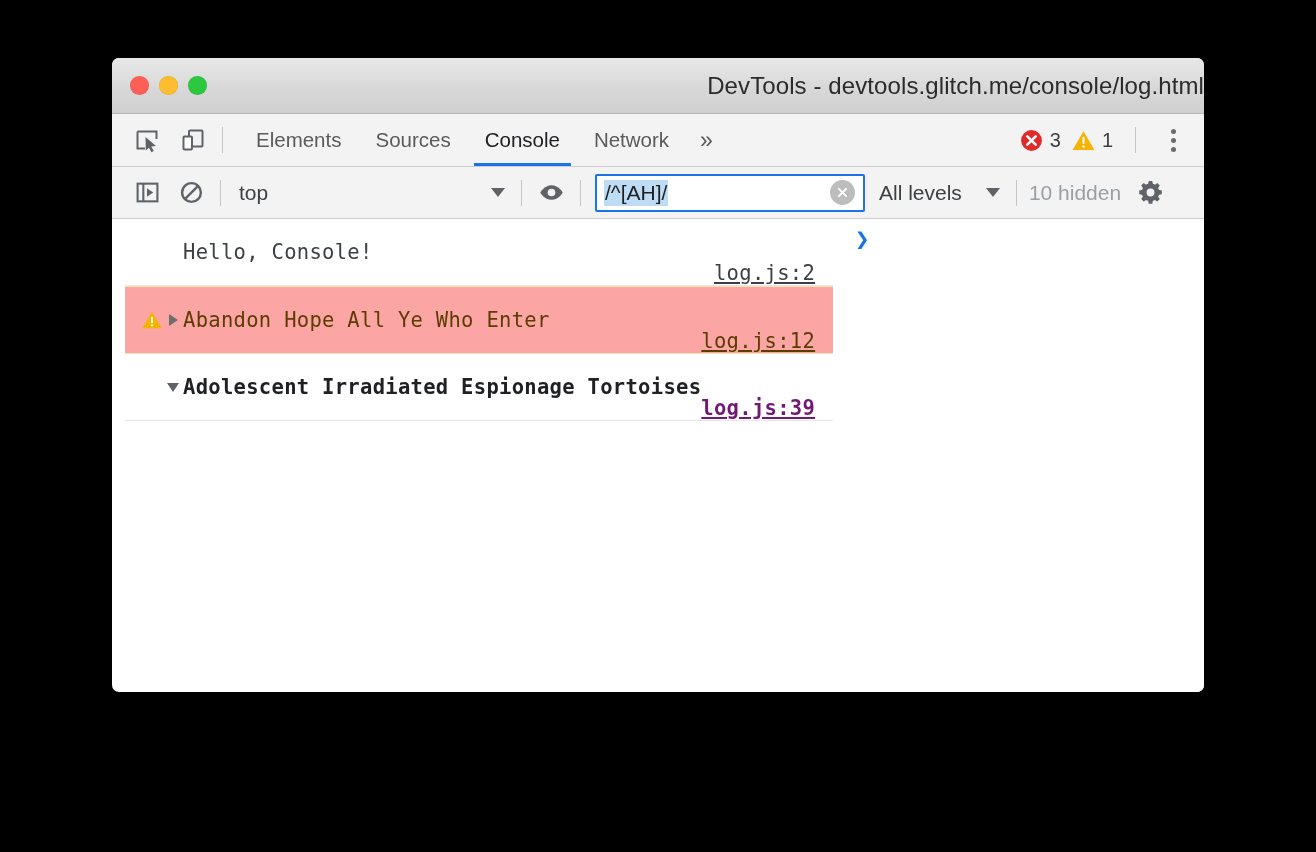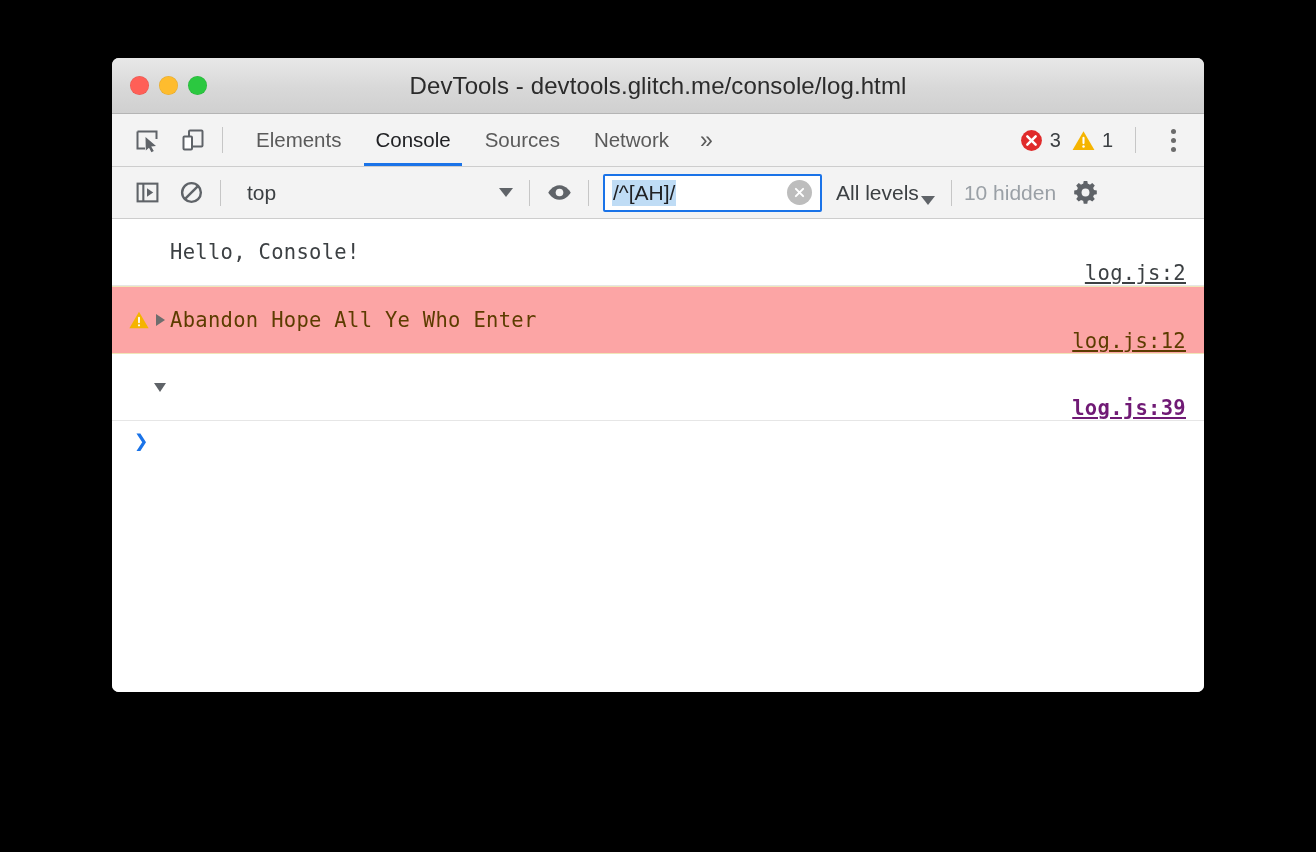--- a/index.html
+++ b/index.html
@@ -51,21 +51,21 @@
     width: 19px;
     height: 19px;
     border-radius: 50%;
     box-sizing: border-box;
   }
   .tl.close  { background: #ff5f57; box-shadow: inset 0 0 0 0.5px rgba(0,0,0,0.10); }
   .tl.min    { background: #febc2e; box-shadow: inset 0 0 0 0.5px rgba(0,0,0,0.10); }
   .tl.zoom   { background: #2bc840; box-shadow: inset 0 0 0 0.5px rgba(0,0,0,0.10); }
   #window-title {
     width: 100%;
-    text-align: center;
+    text-align: right;
     font-size: 24px;
     color: #2b2b2b;
     letter-spacing: 0.1px;
     font-family: "Liberation Sans", sans-serif;
   }
 
   
   #tabbar {
     position: relative;
     height: 53px;
@@ -178,40 +178,40 @@
     display: flex;
     align-items: center;
     justify-content: center;
     flex: none;
   }
   #context-select {
     display: flex;
     align-items: center;
     width: 270px;
     height: 34px;
-    margin-left: 14px;
+    margin-left: 6px;
     flex: none;
   }
   #context-label {
     font-size: 21px;
     color: #3c4043;
     flex: 1;
   }
   .caret {
     width: 0; height: 0;
     border-left: 7px solid transparent;
     border-right: 7px solid transparent;
     border-top: 9px solid #5f6368;
     margin-right: 4px;
   }
   #filter-box {
     position: relative;
     display: flex;
     align-items: center;
-    width: 219px;
+    width: 270px;
     height: 38px;
     background: #ffffff;
     border: 2px solid #1a73e8;
     border-radius: 2px;
     margin-left: 2px;
     box-sizing: border-box;
     flex: none;
   }
   #filter-value {
     font-family: "Liberation Sans", sans-serif;
@@ -229,22 +229,22 @@
     width: 25px;
     height: 25px;
     border-radius: 50%;
     background: #bdbdbd;
     display: flex;
     align-items: center;
     justify-content: center;
   }
   #levels {
     display: flex;
-    align-items: flex-end;
-    gap: 2px;
+    align-items: center;
+    gap: 24px;
     margin-left: 14px;
     flex: none;
   }
   #levels-label { font-size: 21px; color: #3c4043; white-space: nowrap; }
   #hidden-count {
     font-size: 21px;
     color: #9aa0a6;
     white-space: nowrap;
     flex: none;
   }
@@ -329,22 +329,23 @@
   #prompt-chevron {
     color: #1a73e8;
     font-size: 24px;
     font-weight: bold;
     font-family: "DejaVu Sans Mono", "Liberation Mono", monospace;
     line-height: 1;
   }
   #console-fill { background: #ffffff; flex: 1; }
   #console-body {
     display: flex;
-    flex-direction: column;
+    flex-direction: row;
     height: calc(100% - 56px - 53px - 52px);
+    padding-left: 13px;
   }
 </style>
 </head>
 <body>
 
 <div id="window">
 
   <div id="titlebar">
     <div class="traffic-lights">
       <div class="tl close"></div>
@@ -369,25 +370,25 @@
           <rect x="3.5" y="9.5" width="8.5" height="13" rx="1" fill="#fff" stroke="#5f6368" stroke-width="2"></rect>
         </svg>
       </div>
     </div>
     <div class="vdiv"></div>
 
     <div id="tabs">
       <div class="tab">
         <span>Elements</span>
       </div>
+      <div class="tab">
+        <span>Sources</span>
+      </div>
       <div class="tab active">
         <span>Console</span>
-      </div>
-      <div class="tab">
-        <span>Sources</span>
       </div>
       <div class="tab">
         <span>Network</span>
       </div>
       <div class="tab more">
         <span>»</span>
       </div>
     </div>
 
     <div id="tab-right">
@@ -493,20 +494,21 @@
         </div>
         <span class="msg-text warning">Abandon Hope All Ye Who Enter</span>
         <span class="msg-source warning">log.js:12</span>
       </div>
 
       <div class="msg-row level-bold">
         <div class="msg-gutter"></div>
         <div class="msg-arrow">
           <span class="arrow-down"></span>
         </div>
+        <span class="msg-text bold">Adolescent Irradiated Espionage Tortoises</span>
         <span class="msg-source bold">log.js:39</span>
       </div>
 
     </div>
 
     <div id="prompt-row">
       <span id="prompt-chevron">❯</span>
       <span></span>
     </div>
 

